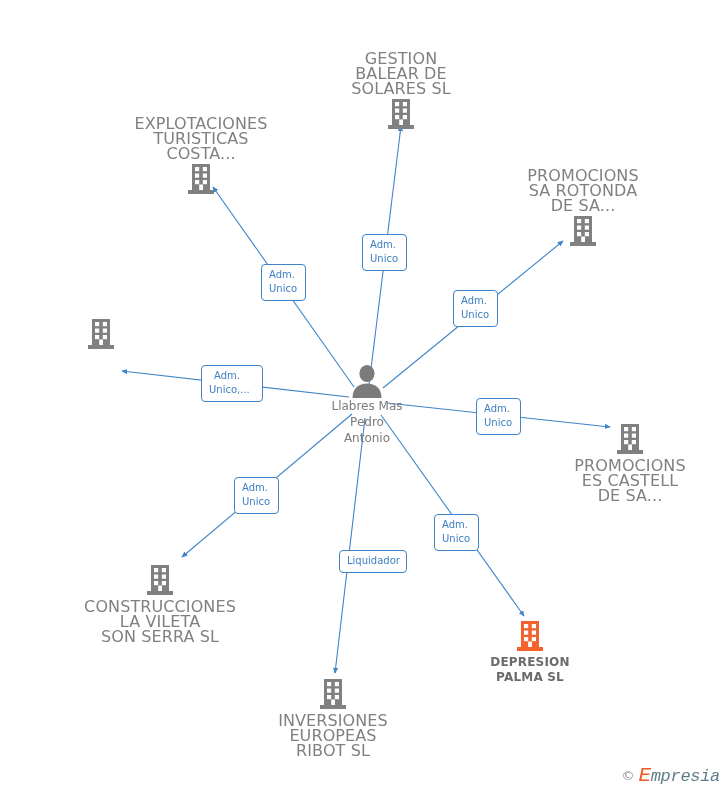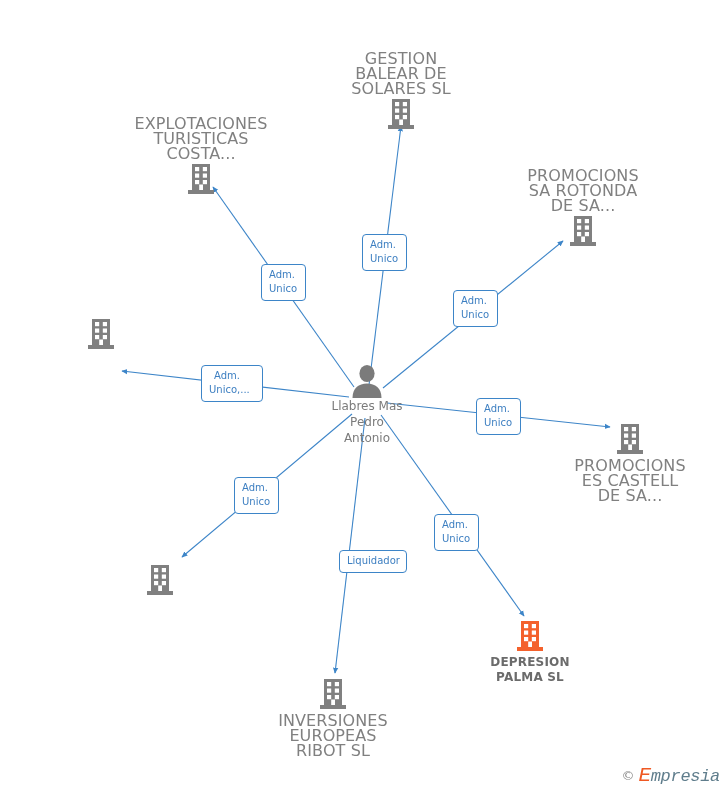--- a/index.html
+++ b/index.html
@@ -227,20 +227,23 @@
             <rect x="5" y="1" width="18" height="26" fill="#808080"></rect>
             <rect x="1" y="27" width="26" height="4" fill="#808080"></rect>
             <rect x="8" y="4" width="4.2" height="4.2" fill="#ffffff"></rect>
             <rect x="15.8" y="4" width="4.2" height="4.2" fill="#ffffff"></rect>
             <rect x="8" y="10.5" width="4.2" height="4.2" fill="#ffffff"></rect>
             <rect x="15.8" y="10.5" width="4.2" height="4.2" fill="#ffffff"></rect>
             <rect x="8" y="17" width="4.2" height="4.2" fill="#ffffff"></rect>
             <rect x="15.8" y="17" width="4.2" height="4.2" fill="#ffffff"></rect>
             <rect x="12.2" y="21.5" width="3.8" height="5.5" fill="#ffffff"></rect>
           </svg></span>
+        <span class="node-label">CONSTRUCCIONES
+LA VILETA
+SON SERRA SL</span>
       </div>
       <div class="node label-below" style="left: 530px; top: 620px;">
         <span class="node-icon"><svg width="28" height="32" viewBox="0 0 28 32">
             <rect x="5" y="1" width="18" height="26" fill="#f4612c"></rect>
             <rect x="1" y="27" width="26" height="4" fill="#f4612c"></rect>
             <rect x="8" y="4" width="4.2" height="4.2" fill="#ffffff"></rect>
             <rect x="15.8" y="4" width="4.2" height="4.2" fill="#ffffff"></rect>
             <rect x="8" y="10.5" width="4.2" height="4.2" fill="#ffffff"></rect>
             <rect x="15.8" y="10.5" width="4.2" height="4.2" fill="#ffffff"></rect>
             <rect x="8" y="17" width="4.2" height="4.2" fill="#ffffff"></rect>

